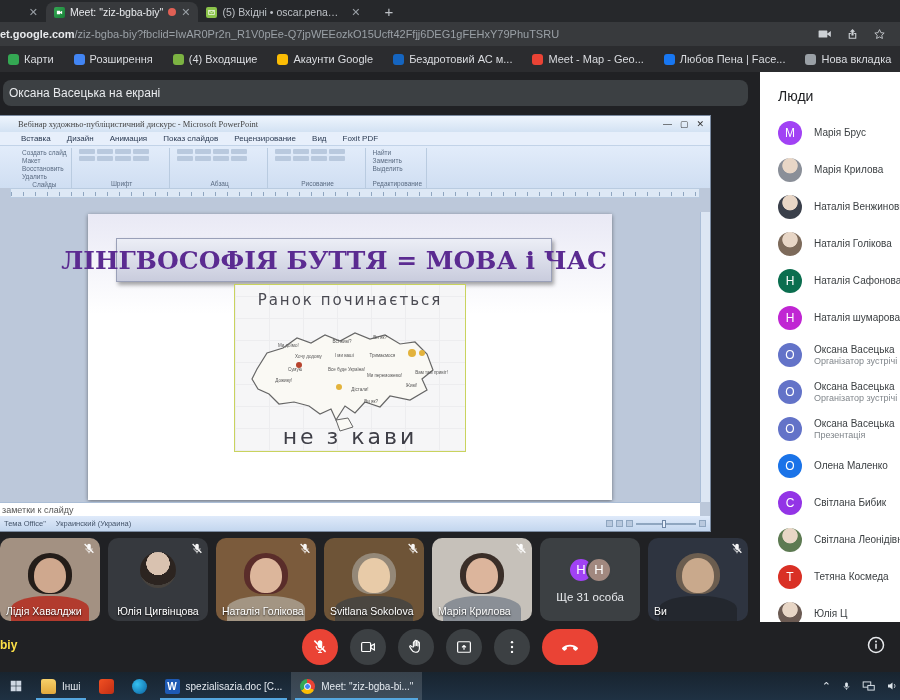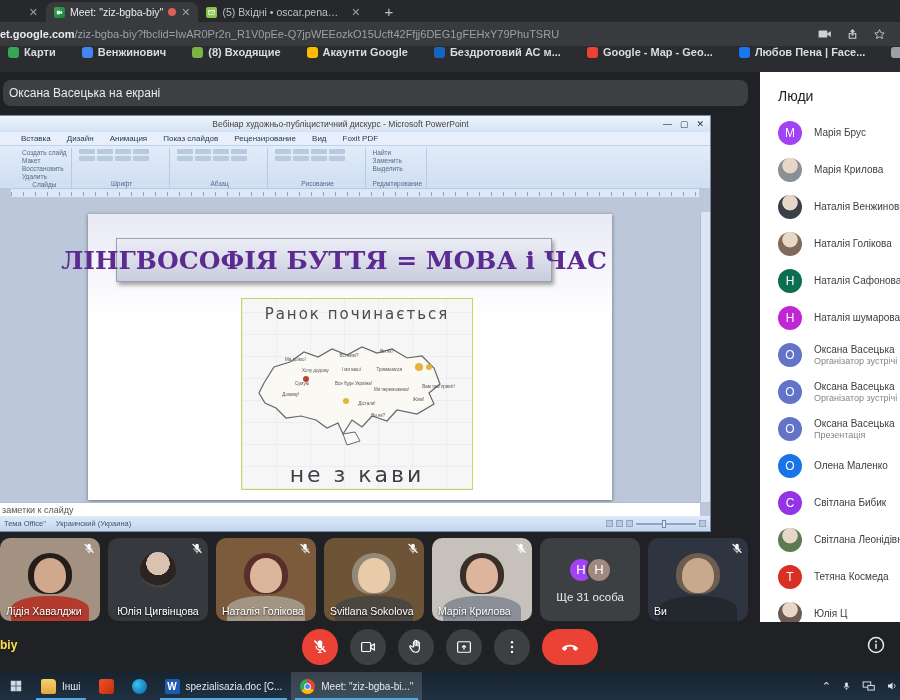--- a/index.html
+++ b/index.html
@@ -13,58 +13,58 @@
   .tab .favicon{width:11px;height:11px;border-radius:2px;flex:0 0 auto;display:flex;align-items:center;justify-content:center;}
   .tab .lbl{overflow:hidden;text-overflow:ellipsis;flex:1 1 auto;}
   .tab .rec{width:8px;height:8px;border-radius:50%;background:#e06055;flex:0 0 auto;}
   .tab .x{color:#9aa0a6;font-size:11px;flex:0 0 auto;cursor:pointer;}
   .newtab{color:#bdc1c6;font-size:15px;margin-left:10px;padding:0 6px;line-height:20px;}
   .toolbar{position:absolute;left:0;top:22px;width:900px;height:24px;background:#383a3d;display:flex;align-items:center;}
   .url{font-size:11px;color:#9aa0a6;white-space:nowrap;overflow:hidden;flex:1 1 auto;}
   .url b{color:#e8eaed;font-weight:bold;}
   .tool-icons{display:flex;gap:14px;align-items:center;margin:0 14px 0 8px;flex:0 0 auto;}
   .tool-icons svg{display:block;}
-  .bookmarks{position:absolute;left:0;top:46px;width:900px;height:26px;background:#2b2c2f;display:flex;align-items:flex-start;gap:26px;padding:0 8px;overflow:hidden;font-weight:bold;}
+  .bookmarks{position:absolute;left:0;top:46px;width:900px;height:26px;background:#2b2c2f;display:flex;align-items:center;gap:20px;padding:0 8px;overflow:hidden;}
   .bm{display:flex;align-items:center;gap:5px;font-size:11px;color:#dadce0;white-space:nowrap;flex:0 0 auto;}
   .bm .bmi{width:11px;height:11px;border-radius:3px;flex:0 0 auto;}
 
   
   .banner{position:absolute;left:3px;top:80px;width:745px;height:26px;background:#3c4043;border-radius:8px;color:#e8eaed;font-size:12px;display:flex;align-items:center;padding-left:6px;}
 
   
   .panel{position:absolute;left:760px;top:72px;width:140px;height:550px;background:#fff;overflow:hidden;}
   .panel h3{margin:0;padding:16px 0 10px 18px;font-size:14px;font-weight:normal;color:#202124;}
   .prow{display:flex;align-items:center;gap:12px;padding:0 0 0 18px;height:37px;}
   .pava{width:24px;height:24px;border-radius:50%;flex:0 0 auto;display:flex;align-items:center;justify-content:center;color:#fff;font-size:12px;}
   .pname{font-size:10px;color:#3c4043;white-space:nowrap;line-height:1.2;}
   .psub{font-size:9px;color:#80868b;white-space:nowrap;}
 
   
   .ppt{position:absolute;left:0;top:116px;width:710px;height:415px;background:#bcc8da;box-shadow:0 0 0 1px #7a8aa0;}
   .ppt-title{height:16px;background:linear-gradient(#eef5fd,#d3e2f3);display:flex;align-items:center;font-size:8.5px;color:#444;}
-  .ppt-title .t{flex:1;text-align:center;white-space:nowrap;overflow:hidden;}
+  .ppt-title .t{flex:1;white-space:nowrap;overflow:hidden;font-family:Liberation Serif, serif;}
   .winbtns{display:flex;gap:8px;margin-right:6px;font-size:9px;color:#333;}
   .ppt-tabs{height:14px;background:#e7effb;display:flex;align-items:center;gap:2px;padding-left:14px;border-bottom:1px solid #c2d3e8;}
   .ppt-tab{font-size:8px;color:#2b3a52;padding:1px 7px;}
   .ribbon{height:42px;background:linear-gradient(#e2ecfa,#cfdef2);display:flex;padding:2px 2px 0 18px;gap:3px;}
   .rgroup{border-right:1px solid #b9cbe0;padding:1px 4px 0 4px;display:flex;flex-direction:column;font-size:6.5px;color:#5a6b82;}
   .rgroup .chips{flex:1;display:flex;flex-wrap:wrap;gap:2px;align-content:flex-start;width:86px;}
   .rgroup .chips i{display:block;width:16px;height:5px;background:#b9c9de;border-radius:1px;}
   .rgroup .items{flex:1;display:flex;flex-direction:column;gap:1px;}
   .rgroup .glabel{text-align:center;padding:1px 0;}
   .ruler{height:10px;margin:0 10px;background:#dde8f5;border:1px solid #b9cbe0;background-image:repeating-linear-gradient(90deg,#8fa6c0 0 1px,transparent 1px 12px);background-size:100% 4px;background-position:0 3px;background-repeat:no-repeat;}
   .slidearea{position:absolute;left:0;top:96px;width:700px;height:290px;display:flex;align-items:center;justify-content:center;}
   .vscroll{position:absolute;right:0;top:96px;width:10px;height:290px;background:#dce6f3;border-left:1px solid #aabdd6;}
   .slide{width:524px;height:286px;background:linear-gradient(#e9e9f5 0%,#ffffff 35%);box-shadow:0 1px 4px rgba(0,0,0,.45);position:relative;}
   .stitle{position:absolute;left:28px;top:24px;right:60px;height:44px;background:linear-gradient(#eceef6,#c9ccdd);border:1px solid #9aa0b8;box-shadow:2px 3px 4px rgba(0,0,0,.35);display:flex;align-items:center;justify-content:center;}
   .stitle span{font-family:"DejaVu Serif",serif;font-weight:bold;font-size:25px;color:#5b2b91;white-space:nowrap;}
-  .meme{position:absolute;left:146px;top:84px;width:232px;height:192px;border:1px solid #c9d35e;background:
+  .meme{position:absolute;left:146px;top:70px;width:232px;height:168px;border:1px solid #c9d35e;background:
     linear-gradient(rgba(255,255,255,.55),rgba(255,255,255,.55)),
     repeating-linear-gradient(0deg,#d8d8dc 0 1px,transparent 1px 22px),
-    repeating-linear-gradient(90deg,#d8d8dc 0 1px,transparent 1px 34px),#ececee; margin-left: 7px;}
+    repeating-linear-gradient(90deg,#d8d8dc 0 1px,transparent 1px 34px),#ececee;}
   .meme .mt{position:absolute;top:6px;width:100%;text-align:center;font-size:15px;letter-spacing:2px;color:#4a4a52;font-family:"DejaVu Sans",sans-serif;}
   .meme .mb{position:absolute;bottom:2px;width:100%;text-align:center;font-size:22px;letter-spacing:3px;color:#3f3f47;font-family:"DejaVu Sans",sans-serif;}
   .mapwrap{position:absolute;left:4px;top:28px;width:224px;height:134px;}
   .mapwrap svg{position:absolute;inset:0;}
   .mlabel{position:absolute;transform:translate(-50%,-50%);font-size:4.5px;color:#555;white-space:nowrap;}
   .notes{position:absolute;left:0;top:386px;width:700px;height:14px;background:#fff;border-top:1px solid #aabdd6;font-size:9px;color:#555;display:flex;align-items:center;padding-left:2px;}
   .statusbar{position:absolute;left:0;top:400px;width:710px;height:15px;background:linear-gradient(#dfeafa,#c3d6ee);display:flex;align-items:center;font-size:7.5px;color:#44546a;}
   .statusbar .sl{margin-left:4px;display:flex;gap:10px;flex:1;}
   .statusbar .zoomctl{display:flex;align-items:center;gap:3px;margin-right:4px;}
   .statusbar .zoomctl i{display:block;width:7px;height:7px;background:#b9c9de;border:1px solid #8fa6c0;}
@@ -160,37 +160,37 @@
     </div>
   </div>
 
   <div class="bookmarks" id="bookmarks">
       <div class="bm">
         <span class="bmi" style="background: rgb(52, 168, 83);"></span>
         <span>Карти</span>
       </div>
       <div class="bm">
         <span class="bmi" style="background: rgb(66, 133, 244);"></span>
-        <span>Венжинович</span>
+        <span>Розширення</span>
       </div>
       <div class="bm">
         <span class="bmi" style="background: rgb(124, 179, 66);"></span>
-        <span>(8) Входящие</span>
+        <span>(4) Входящие</span>
       </div>
       <div class="bm">
         <span class="bmi" style="background: rgb(251, 188, 4);"></span>
         <span>Акаунти Google</span>
       </div>
       <div class="bm">
         <span class="bmi" style="background: rgb(21, 101, 192);"></span>
         <span>Бездротовий АС м...</span>
       </div>
       <div class="bm">
         <span class="bmi" style="background: rgb(234, 67, 53);"></span>
-        <span>Google - Map - Geo...</span>
+        <span>Meet - Map - Geo...</span>
       </div>
       <div class="bm">
         <span class="bmi" style="background: rgb(24, 119, 242);"></span>
         <span>Любов Пена | Face...</span>
       </div>
       <div class="bm">
         <span class="bmi" style="background: rgb(154, 160, 166);"></span>
         <span>Нова вкладка</span>
       </div>
       <div class="bm">

